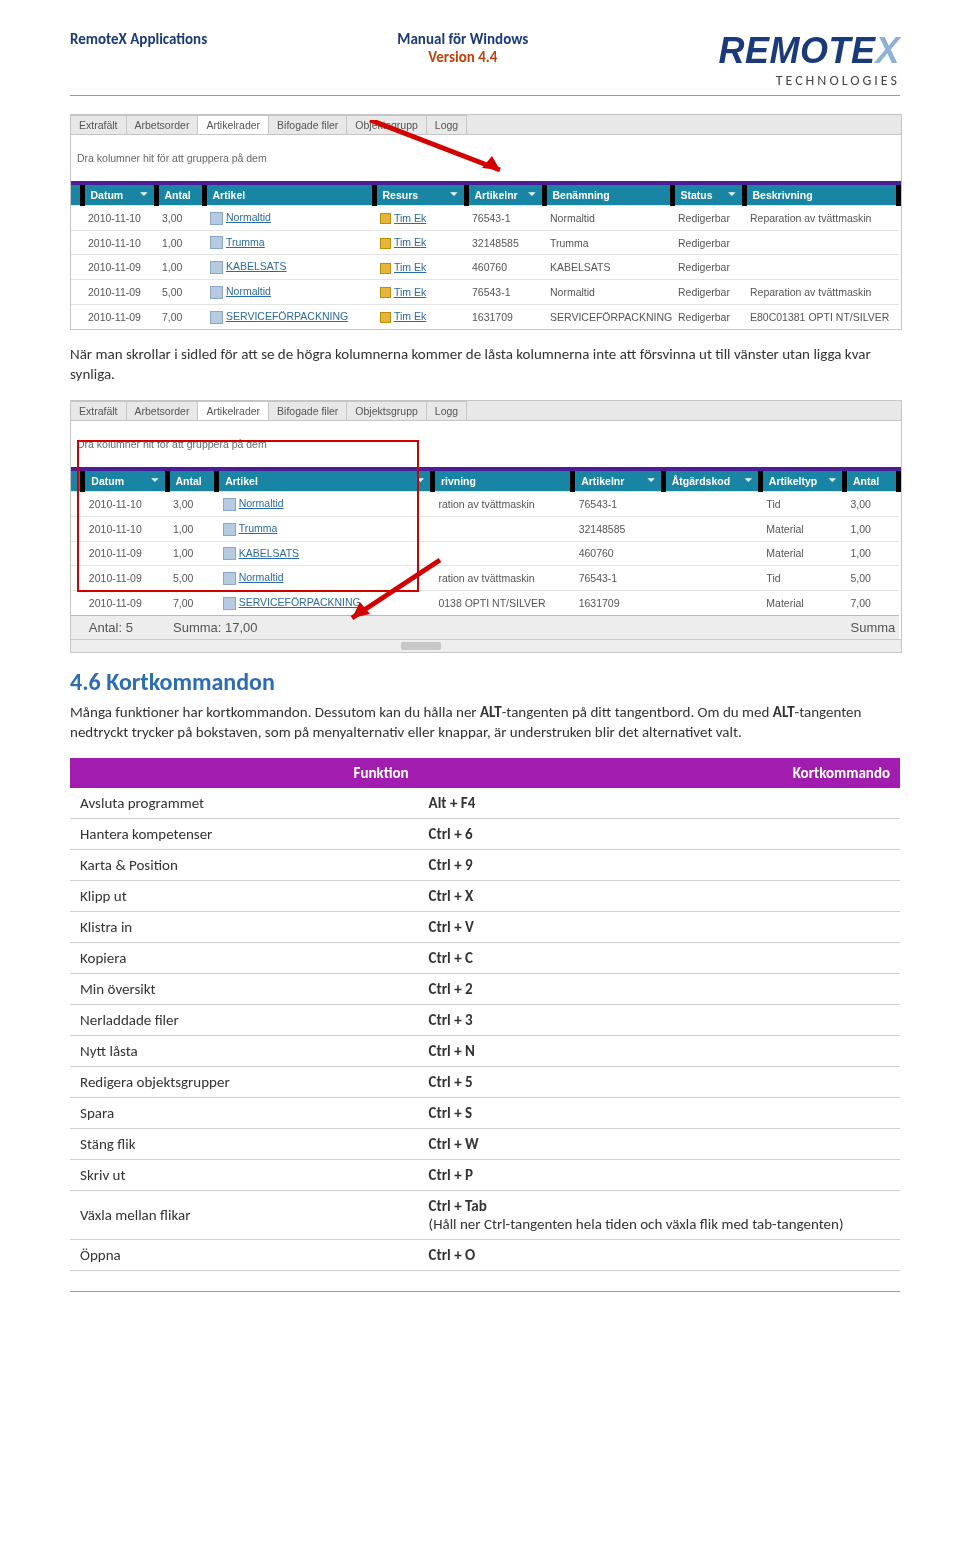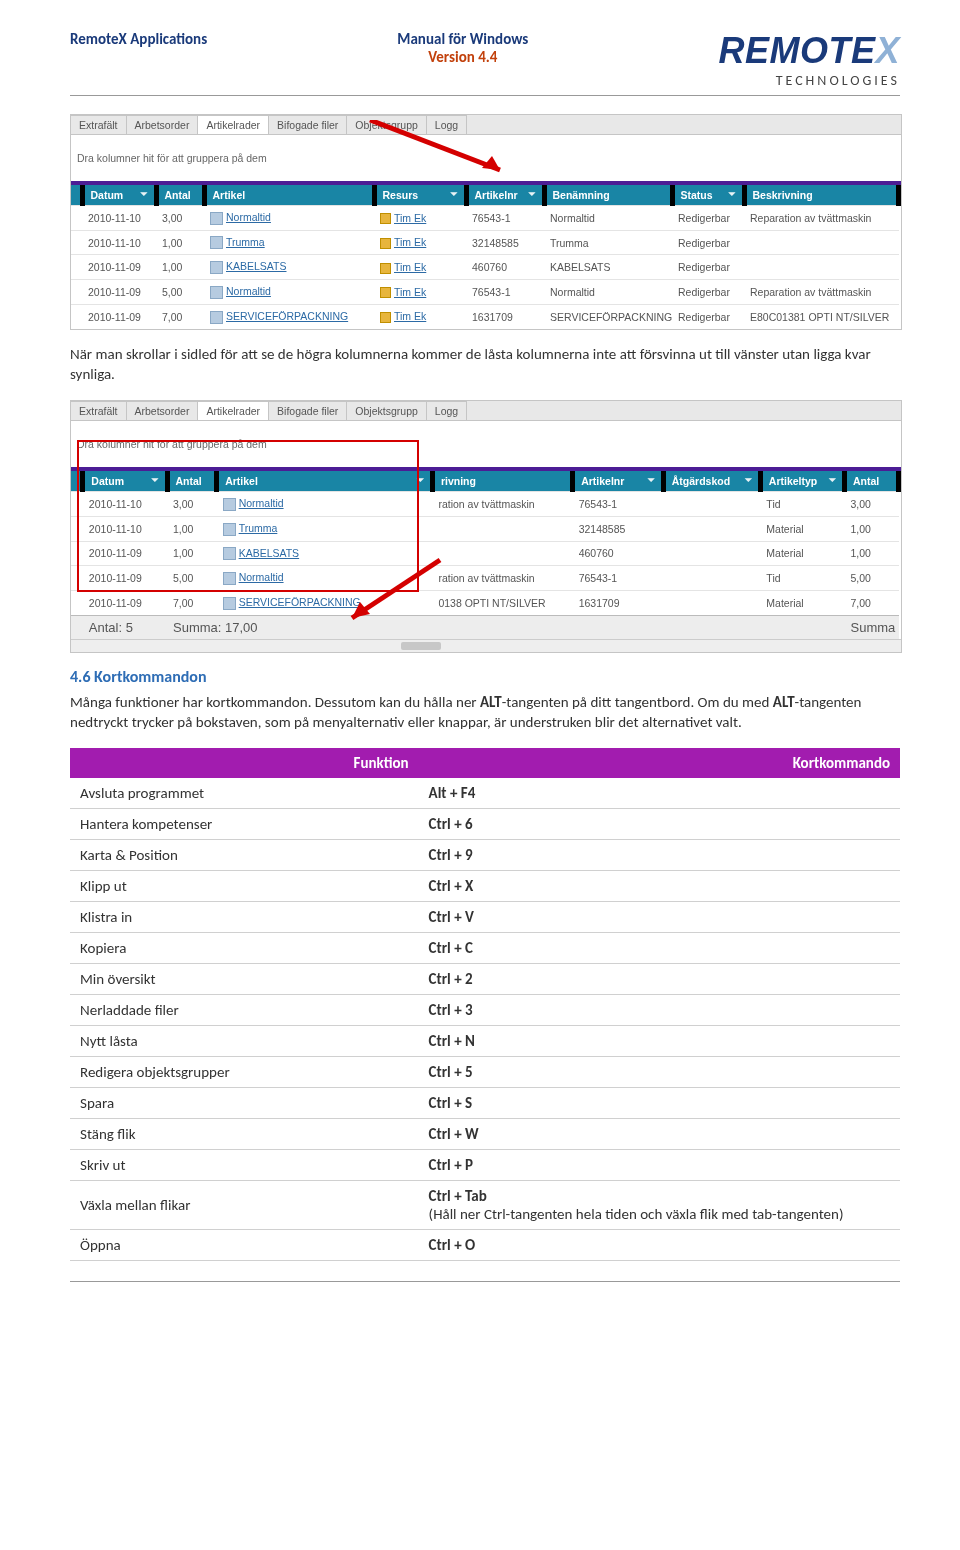--- a/index.html
+++ b/index.html
@@ -175,21 +175,21 @@
     top: 2px;
     height: 8px;
     background: #c7c7c7;
     border-radius: 2px;
   }
 
   
   p.body { font-size: 15px; line-height: 1.35; margin: 0 0 16px 0; }
   h2.sec {
     color: #2e6db5;
-    font-size: 16px;
+    font-size: 24px;
     margin: 10px 0 6px 0;
     font-weight: 600;
   }
 
   
   table.short {
     width: 100%;
     border-collapse: collapse;
     font-size: 15px;
   }

